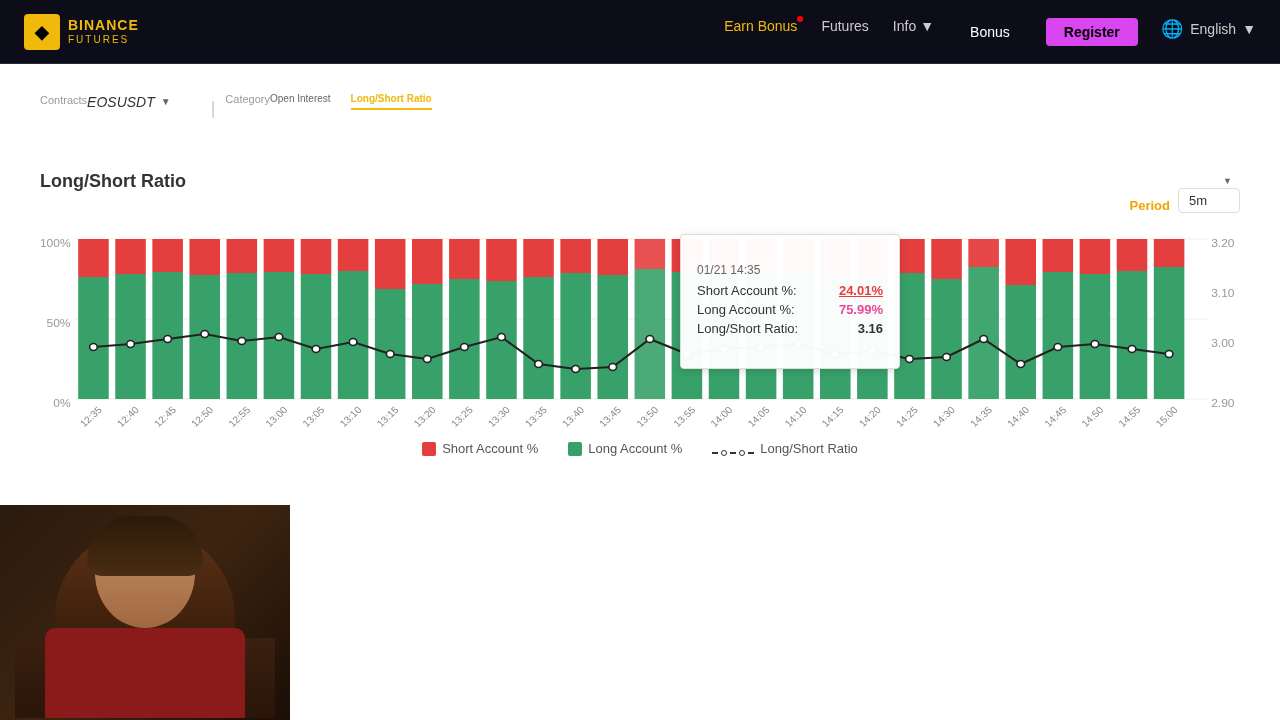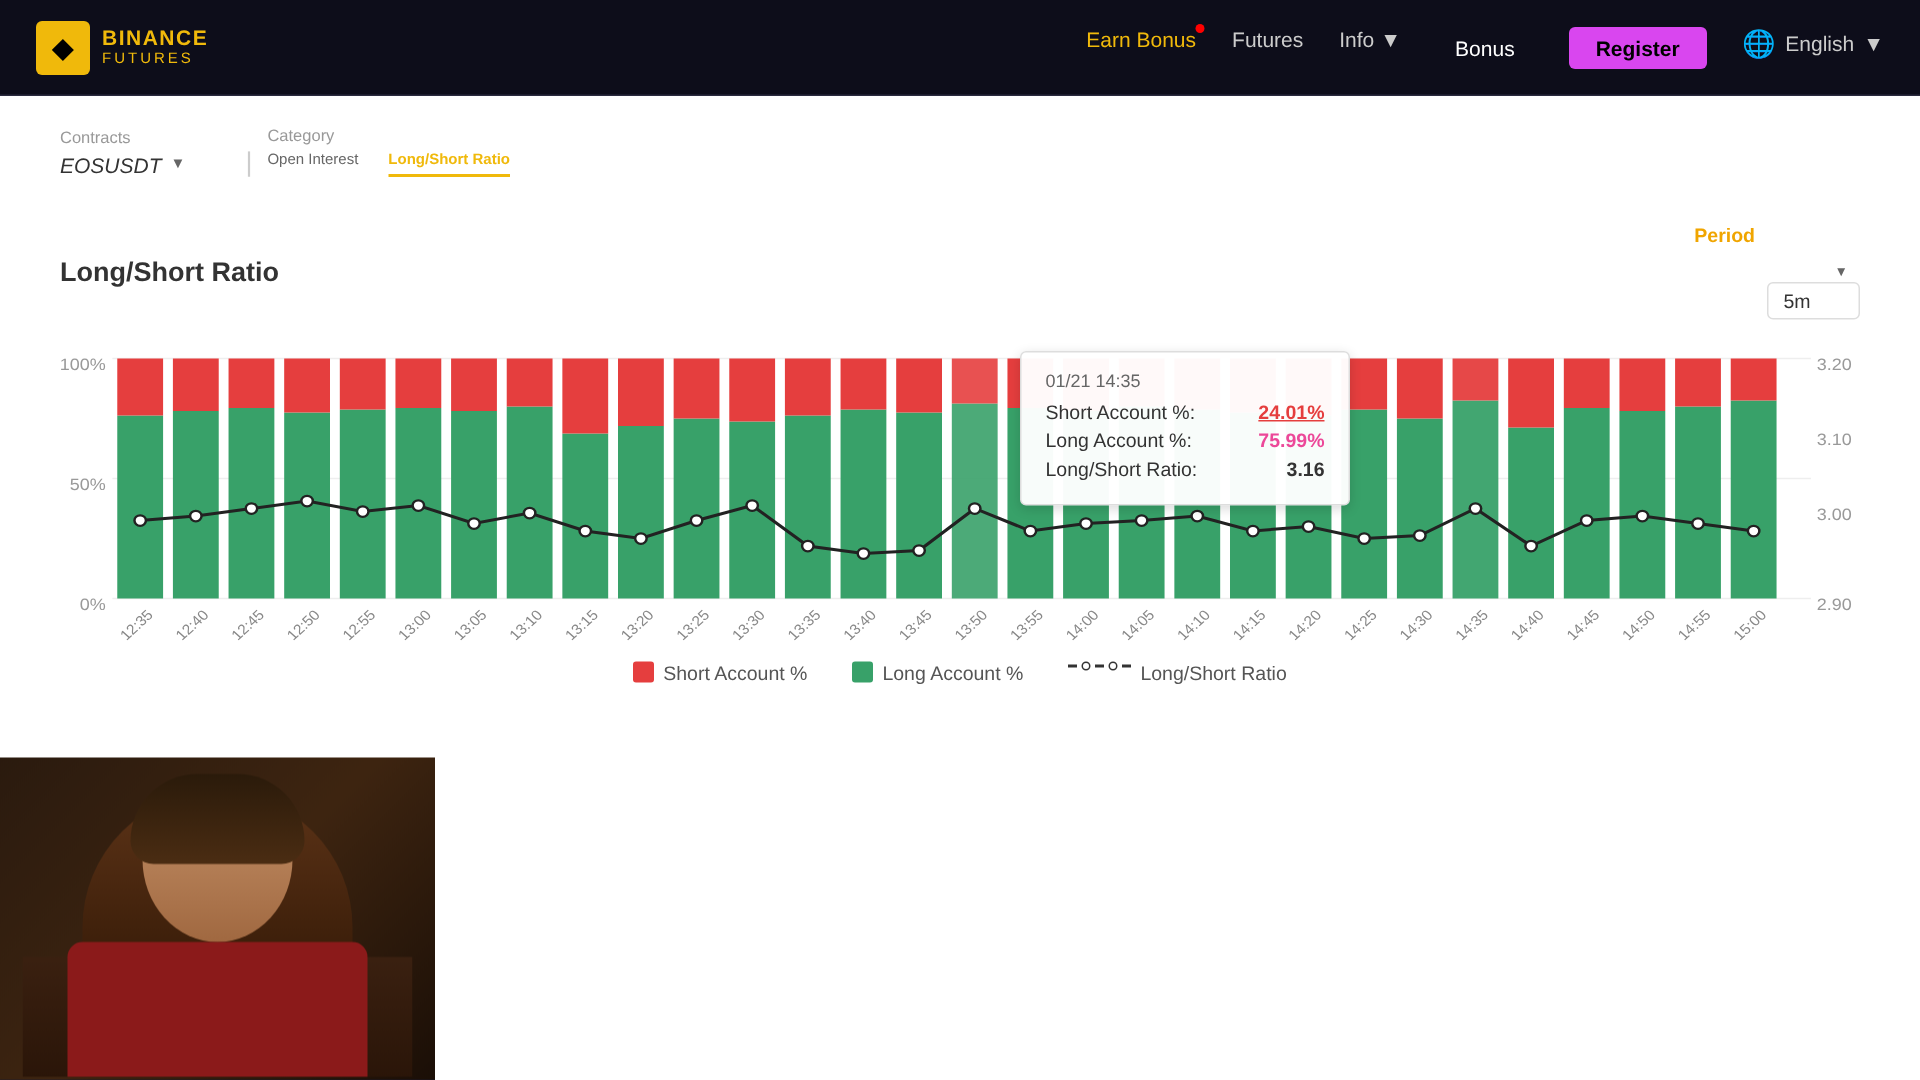--- a/index.html
+++ b/index.html
@@ -92,21 +92,21 @@
     
     
     .category-bar {
       display: flex;
       align-items: center;
       gap: 0;
       margin-bottom: 30px;
     }
     .cat-section {
       display: flex;
-      flex-direction: column;
+      flex-direction: row;
       margin-right: 30px;
     }
     .cat-label {
       font-size: 11px;
       color: #999;
       margin-bottom: 4px;
     }
     .cat-value {
       display: flex;
       align-items: center;
@@ -143,21 +143,21 @@
       align-items: center;
       margin-bottom: 16px;
     }
     .chart-title {
       font-size: 18px;
       font-weight: bold;
       color: #333;
     }
     .period-selector {
       display: flex;
-      align-items: flex-start;
+      align-items: flex-end;
       gap: 8px;
     }
     .period-label {
       font-size: 13px;
       color: #f0a500;
       font-weight: bold;
     }
     .period-dropdown {
       border: 1px solid #ddd;
       background: #fff;
@@ -194,21 +194,21 @@
     
     .legend {
       display: flex;
       justify-content: center;
       gap: 30px;
       margin-top: 12px;
       align-items: center;
     }
     .legend-item {
       display: flex;
-      align-items: flex-start;
+      align-items: flex-end;
       gap: 6px;
       font-size: 13px;
       color: #555;
     }
     .legend-dot-red { width: 14px; height: 14px; background: #e53e3e; border-radius: 2px; }
     .legend-dot-green { width: 14px; height: 14px; background: #38a169; border-radius: 2px; }
     
     
     .video-overlay {
       position: absolute;
@@ -229,21 +229,21 @@
       justify-content: center;
       position: relative;
     }
     
     
     .tooltip {
       position: absolute;
       background: rgba(255,255,255,0.97);
       border: 1px solid #ddd;
       border-radius: 4px;
-      padding: 12px 16px;
+      padding: 28px 16px;
       font-size: 13px;
       color: #333;
       box-shadow: 0 2px 8px rgba(0,0,0,0.15);
       z-index: 20;
       min-width: 220px;
     }
     .tooltip-date {
       font-size: 12px;
       color: #666;
       margin-bottom: 6px;

